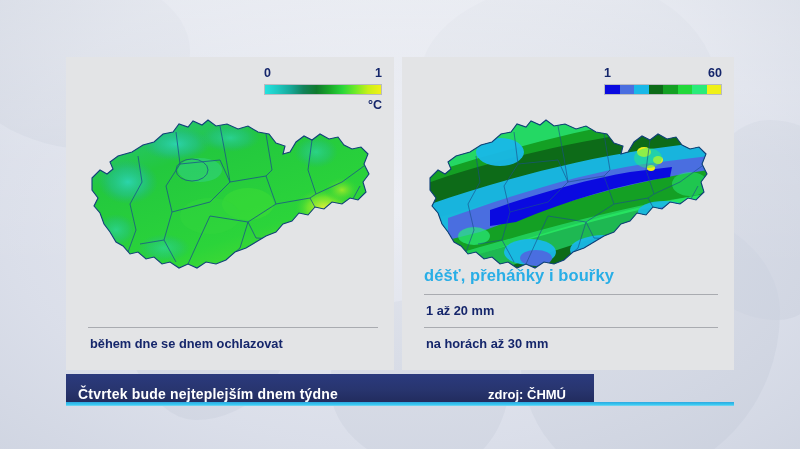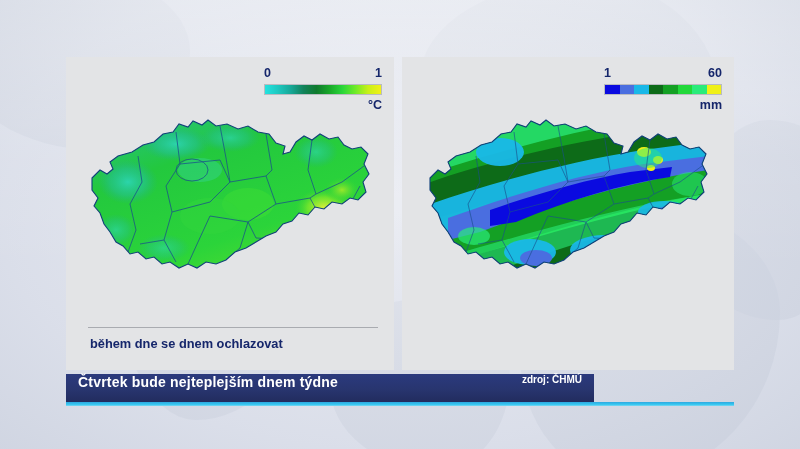--- a/index.html
+++ b/index.html
@@ -38,23 +38,23 @@
   
   .captions{position:absolute;left:22px;right:16px;bottom:10px;}
   .cap-title{color:#29aee6;font-size:16.5px;font-weight:bold;letter-spacing:.1px;
     line-height:1.15;padding-bottom:9px;}
   .divider{height:1px;background:#a9abb0;width:100%;}
   .cap-line{color:#15266b;font-size:12.8px;font-weight:bold;padding:9px 0 9px 2px;line-height:1.1;}
 
   
   #banner{position:absolute;left:66px;top:374px;width:528px;height:28px;
     background:linear-gradient(180deg,#2b3a7e 0%,#28356f 55%,#222c5e 100%);
-    display:flex;align-items:flex-start;}
+    display:flex;align-items:flex-end;}
   #banner .ban-left{color:#ffffff;font-size:14px;font-weight:bold;margin-left:12px;letter-spacing:.2px;}
-  #banner .ban-right{color:#ffffff;font-size:10px;font-weight:bold;margin-left:auto;margin-right:12px;}
+  #banner .ban-right{color:#ffffff;font-size:13px;font-weight:bold;margin-left:auto;margin-right:28px;}
   #banner-accent{position:absolute;left:66px;top:402px;width:668px;height:4px;
     background:linear-gradient(180deg,#2ea8e0 0%,#35c6f0 60%,#7fd9f2 100%);}
 </style>
 </head>
 <body>
 
 <div id="backdrop">
   <div class="blob" style="left:-40px;top:-30px;width:230px;height:180px;"></div>
   <div class="blob" style="left:110px;top:120px;width:190px;height:300px;border-radius:60% 40% 55% 45%/40% 60% 40% 60%;"></div>
   <div class="blob" style="left:420px;top:-20px;width:300px;height:220px;border-radius:55% 45% 35% 65%/45% 55% 45% 55%;"></div>
@@ -176,21 +176,20 @@
       <div class="legend-bar" id="precip-legend-bar">
           <span class="seg" style="background: rgb(10, 10, 224);"></span>
           <span class="seg" style="background: rgb(74, 110, 224);"></span>
           <span class="seg" style="background: rgb(25, 184, 232);"></span>
           <span class="seg" style="background: rgb(13, 107, 24);"></span>
           <span class="seg" style="background: rgb(20, 160, 36);"></span>
           <span class="seg" style="background: rgb(34, 216, 58);"></span>
           <span class="seg" style="background: rgb(42, 235, 122);"></span>
           <span class="seg" style="background: rgb(240, 240, 24);"></span>
         </div>
-      <div class="legend-unit">mm</div>
     </div>
 
     <div class="mapwrap">
       <svg width="300" height="175" viewBox="0 0 300 175" role="img">
         <defs>
           <clipPath id="cz-clip-p">
             <path d="M12,66 L20,58 L27,62 L33,57 L30,50 L38,44 L52,40 L63,33 L74,30 L83,22 L93,20 L99,12 L108,15 L113,9
                      L122,13 L128,8 L136,14 L147,12 L158,17 L168,14 L178,20 L189,22 L196,31 L205,34 L203,42 L210,40
                      L216,30 L224,24 L232,28 L240,22 L249,27 L258,25 L264,33 L272,37 L281,35 L288,42 L284,52 L289,62
                      L283,70 L286,80 L278,88 L270,86 L262,92 L252,90 L244,97 L235,95 L228,103 L219,101 L212,109
@@ -258,20 +257,27 @@
         <path d="M12,66 L20,58 L27,62 L33,57 L30,50 L38,44 L52,40 L63,33 L74,30 L83,22 L93,20 L99,12 L108,15 L113,9
                  L122,13 L128,8 L136,14 L147,12 L158,17 L168,14 L178,20 L189,22 L196,31 L205,34 L203,42 L210,40
                  L216,30 L224,24 L232,28 L240,22 L249,27 L258,25 L264,33 L272,37 L281,35 L288,42 L284,52 L289,62
                  L283,70 L286,80 L278,88 L270,86 L262,92 L252,90 L244,97 L235,95 L228,103 L219,101 L212,109
                  L203,112 L196,120 L186,124 L176,130 L166,136 L155,140 L146,148 L136,152 L126,150 L117,156
                  L108,152 L99,156 L90,150 L82,152 L74,145 L66,147 L58,140 L50,142 L43,134 L36,130 L30,120
                  L24,112 L20,101 L14,94 L18,86 L12,78 Z" fill="none" stroke="#12407a" stroke-width="1.1"></path>
       </svg>
     </div>
 
+    <div class="captions">
+      <div class="cap-title">déšť, přeháňky i bouřky</div>
+      <div class="divider"></div>
+      <div class="cap-line">1 až 20 mm</div>
+      <div class="divider"></div>
+      <div class="cap-line">na horách až 30 mm</div>
+    </div>
   </div>
 </div>
 
 <div id="banner">
   <span class="ban-left">Čtvrtek bude nejteplejším dnem týdne</span>
   <span class="ban-right">zdroj: ČHMÚ</span>
 </div>
 <div id="banner-accent"></div>
 
 </body></html>

